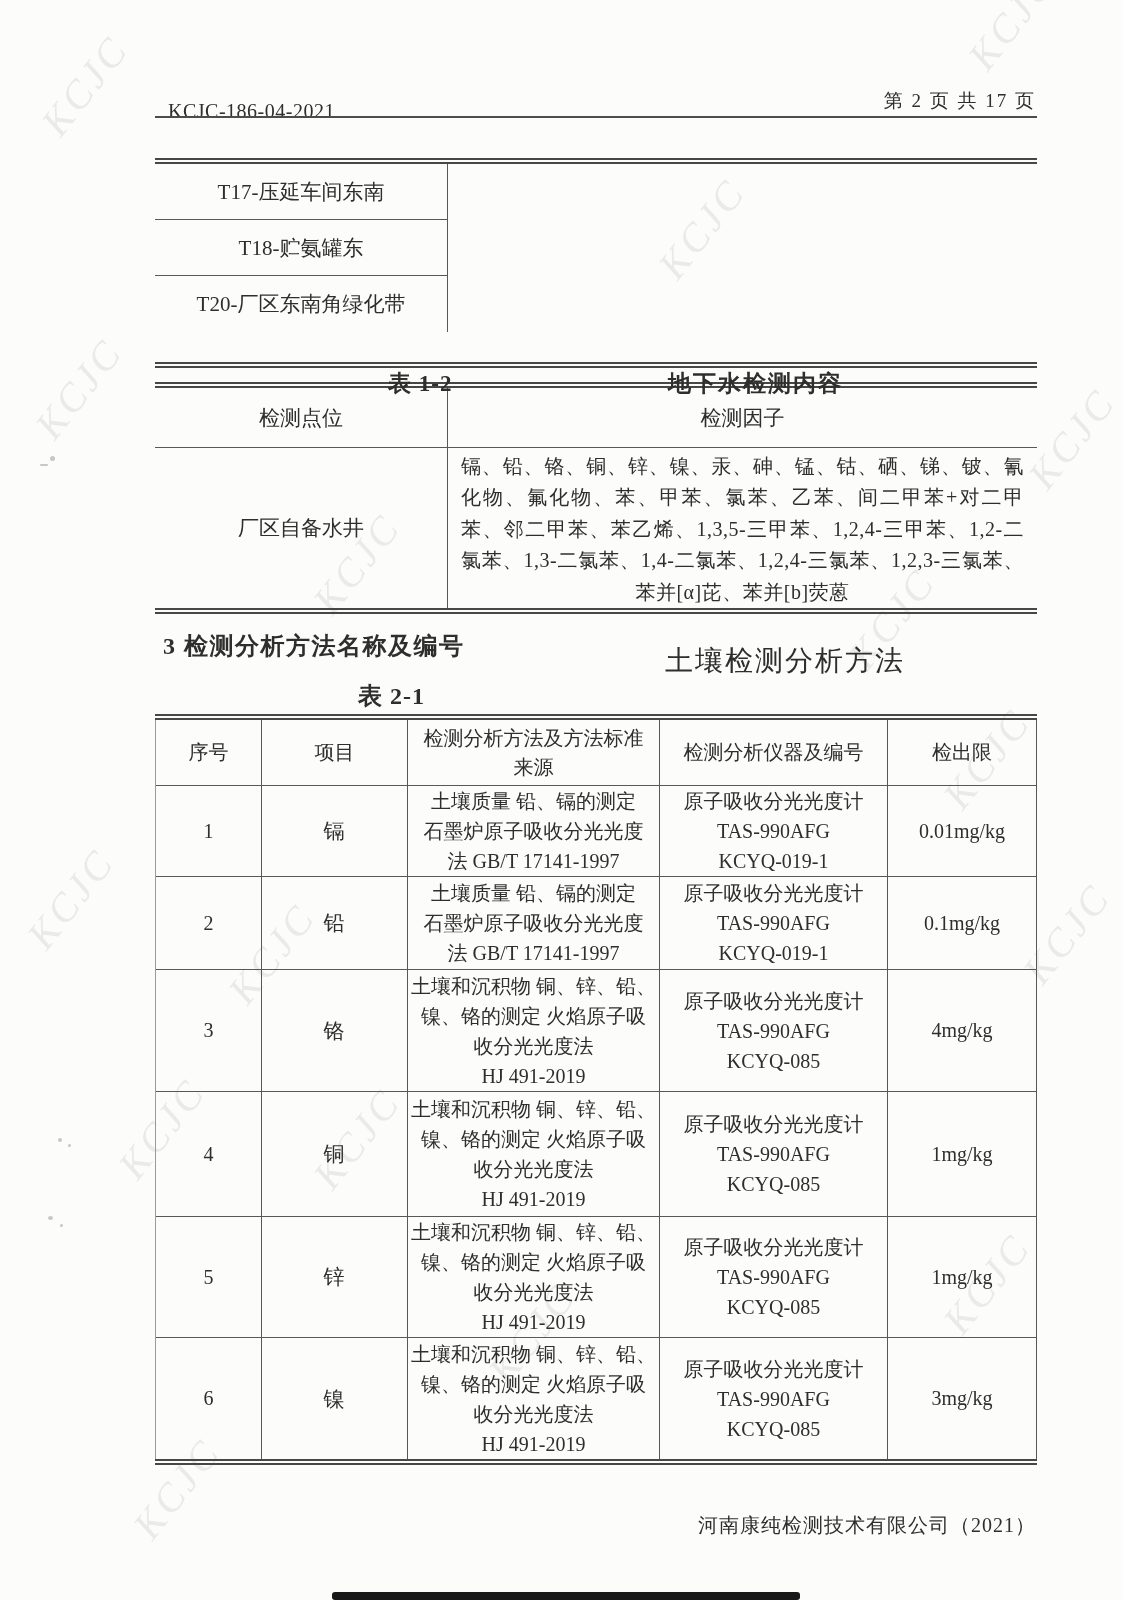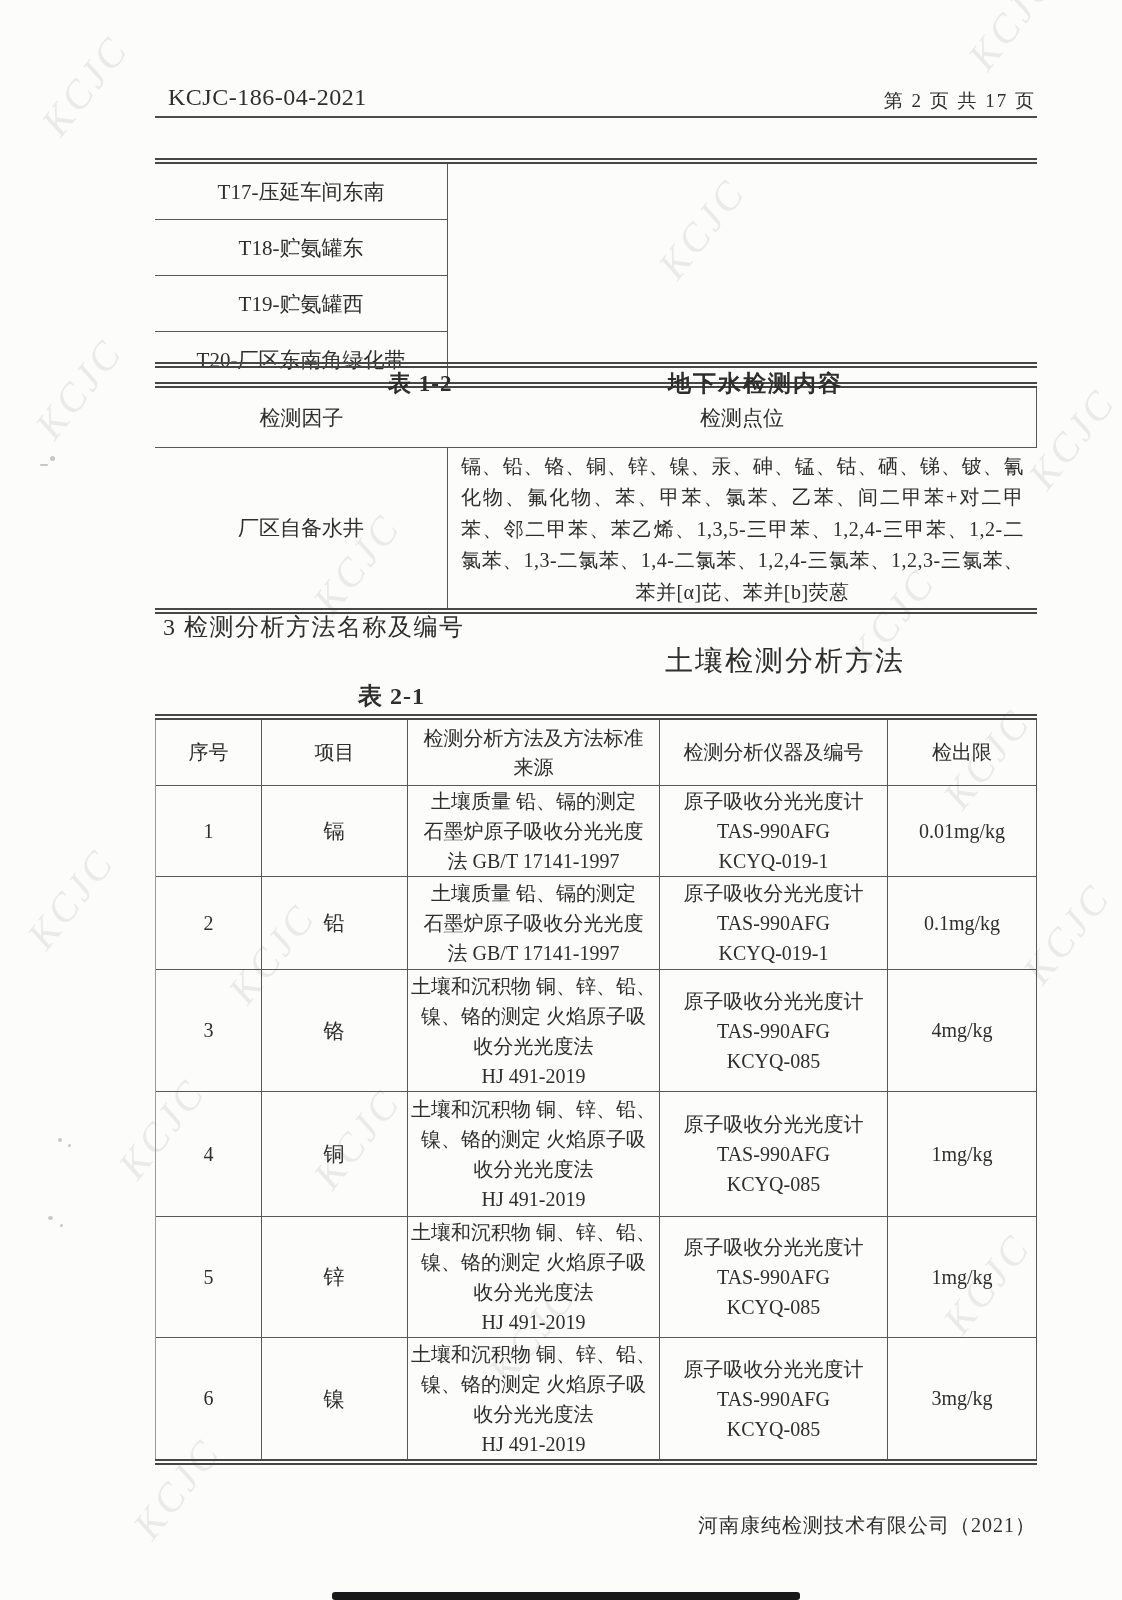--- a/index.html
+++ b/index.html
@@ -10,21 +10,21 @@
   }
   
   .wm{
     position:absolute;font-style:italic;font-size:40px;letter-spacing:4px;
     color:rgba(145,148,155,0.17);transform:rotate(-52deg);user-select:none;
     font-family:"Liberation Serif","DejaVu Serif",serif;white-space:nowrap;
   }
   .speck{position:absolute;background:#9a9a9a;border-radius:50%;opacity:.55;}
   .scan-bar{position:absolute;left:332px;top:1592px;width:468px;height:8px;background:#181818;border-radius:3px;}
   
-  .hdr-left{position:absolute;left:168px;top:84px;font-size:24px;letter-spacing:.5px;}
+  .hdr-left{position:absolute;left:168px;top:100px;font-size:20px;letter-spacing:.5px;}
   .hdr-right{position:absolute;right:86px;top:88px;font-size:19px;letter-spacing:2px;}
   .hdr-rule{position:absolute;left:155px;top:116px;width:882px;border-top:2px solid #4c4c4c;}
   
   .dline{height:6px;border-top:2px solid #474747;border-bottom:2px solid #474747;box-sizing:border-box;}
   
   .ct{position:absolute;left:155px;top:134px;width:882px;margin-top:24px;}
   .ct-grid{display:grid;grid-template-columns:293px 589px;}
   .ct-cell{height:56px;display:flex;align-items:center;justify-content:center;
            font-size:21px;border-right:1px solid #585858;box-sizing:border-box;}
   .ct-cell.b{border-bottom:1px solid #585858;}
@@ -38,21 +38,21 @@
   .t1-cell{display:flex;align-items:center;justify-content:center;font-size:21px;box-sizing:border-box;}
   .t1-cell.vr{border-right:1px solid #585858;}
   .t1-cell.hb{border-bottom:1px solid #585858;}
   .t1-hrow{height:60px;}
   .t1-body{height:160px;}
   .t1-factors{
     display:block;padding:5px 13px 0 13px;font-size:20px;line-height:31.4px;
     text-align:justify;text-align-last:center;letter-spacing:.5px;
   }
   
-  .sec-h{position:absolute;left:163px;top:611px;font-size:24px;font-weight:normal;letter-spacing:1.5px;}
+  .sec-h{position:absolute;left:163px;top:630px;font-size:24px;font-weight:bold;letter-spacing:1.5px;}
   .t2-lbl{position:absolute;left:358px;top:680px;font-size:24px;font-weight:bold;letter-spacing:1px;}
   .t2-ttl{position:absolute;left:665px;top:642px;font-size:28px;font-weight:normal;letter-spacing:2px;}
   
   .t2{position:absolute;left:155px;top:714px;width:882px;}
   .t2-box{border-left:1px solid #9b9b9b;border-right:1px solid #585858;box-sizing:border-box;}
   .t2-row{display:grid;grid-template-columns:106px 146px 252px 228px 148px;border-bottom:1px solid #585858;}
   .t2-row:last-child{border-bottom:none;}
   .t2-cell{display:flex;align-items:center;justify-content:center;text-align:center;
            border-right:1px solid #585858;box-sizing:border-box;font-size:20px;}
   .t2-cell:last-child{border-right:none;}
@@ -94,35 +94,34 @@
   <div class="hdr-left">KCJC-186-04-2021</div>
   <div class="hdr-right">第 2 页 共 17 页</div>
   <div class="hdr-rule"></div>
 
   <div class="ct">
     <div class="dline"></div>
     <div class="ct-grid">
       <div class="ct-cell b">T17-压延车间东南</div>
       <div class="ct-right"></div>
       <div class="ct-cell b">T18-贮氨罐东</div>
-      <div class="ct-cell b">T19-贮氨罐西</div>
       <div class="ct-cell">T20-厂区东南角绿化带</div>
     </div>
   </div>
 
   <div class="t1">
     <div class="dline"></div>
     <div class="t1-title">
       <span class="lbl">表 1-2</span>
       <span class="ttl">地下水检测内容</span>
     </div>
     <div class="dline"></div>
     <div class="t1-grid">
+      <div class="t1-cell t1-hrow vr hb">检测点位</div>
       <div class="t1-cell t1-hrow hb">检测因子</div>
-      <div class="t1-cell t1-hrow vr hb">检测点位</div>
       <div class="t1-cell t1-body vr">厂区自备水井</div>
       <div class="t1-cell t1-body" style="align-items:flex-end;">
         <span class="t1-factors">镉、铅、铬、铜、锌、镍、汞、砷、锰、钴、硒、锑、铍、氰化物、氟化物、苯、甲苯、氯苯、乙苯、间二甲苯+对二甲苯、邻二甲苯、苯乙烯、1,3,5-三甲苯、1,2,4-三甲苯、1,2-二氯苯、1,3-二氯苯、1,4-二氯苯、1,2,4-三氯苯、1,2,3-三氯苯、苯并[α]芘、苯并[b]荧蒽</span>
       </div>
     </div>
     <div class="dline"></div>
   </div>
 
   <div class="sec-h">3  检测分析方法名称及编号</div>
 

